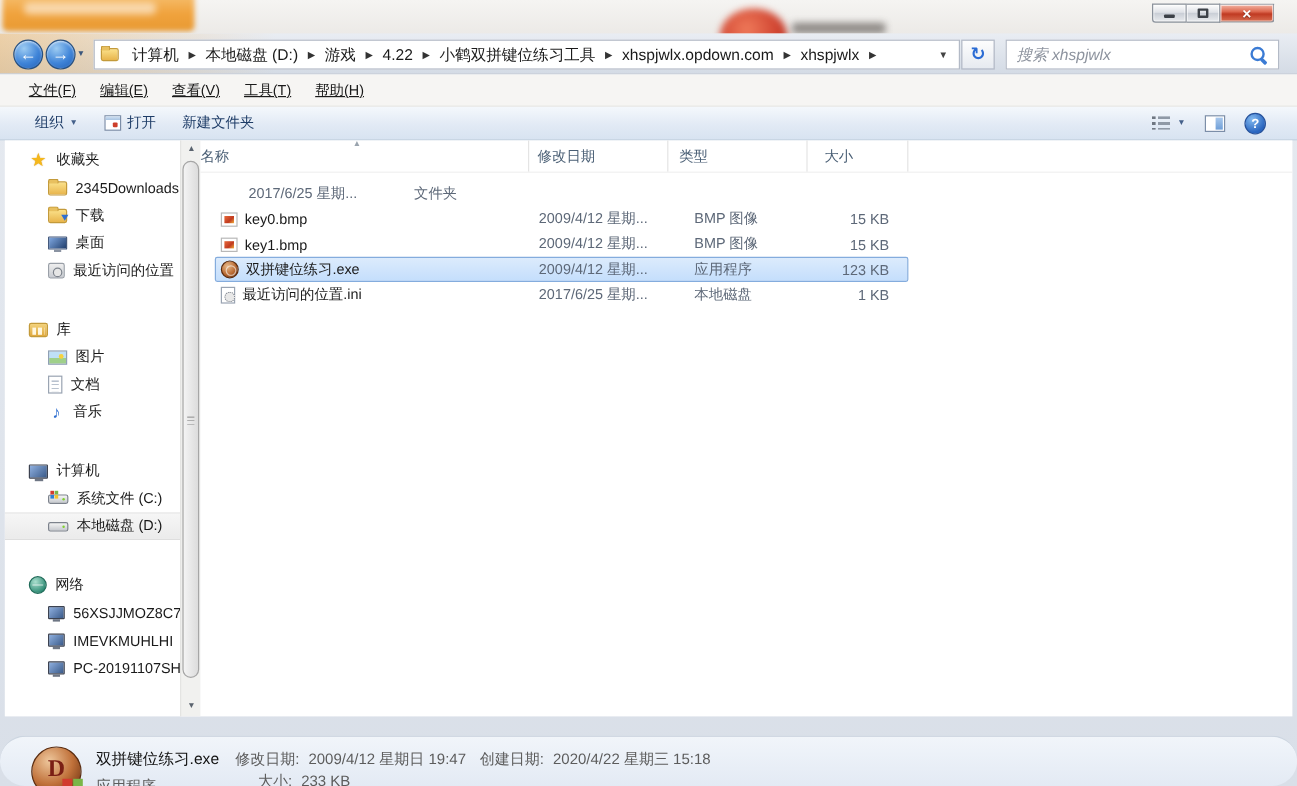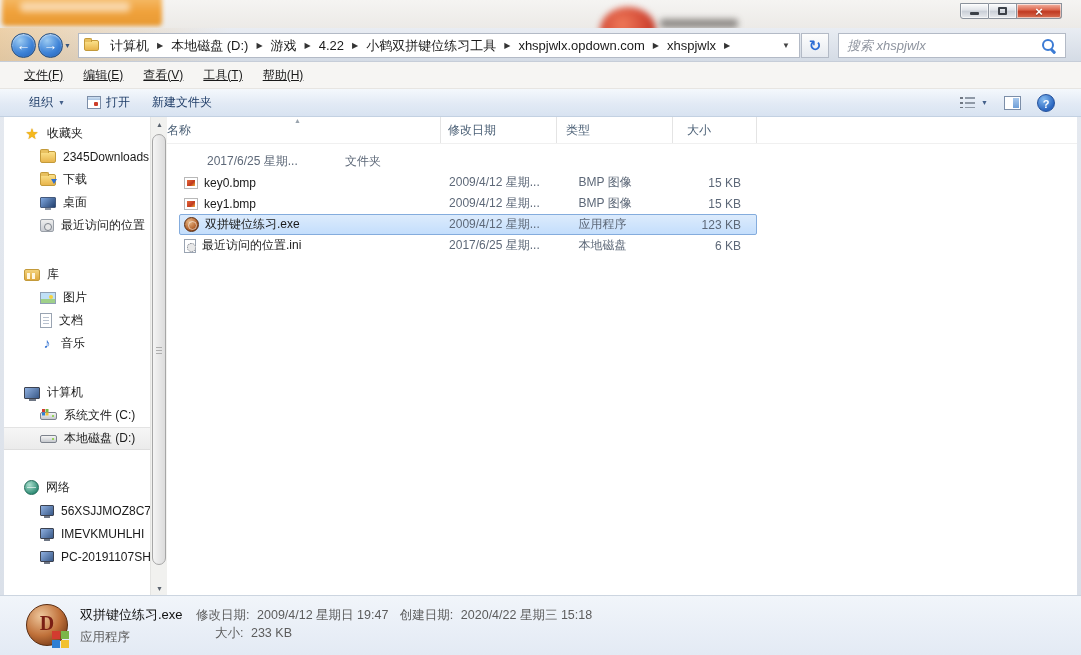--- a/index.html
+++ b/index.html
@@ -197,22 +197,22 @@
     border:1px solid transparent; border-radius:2px; }
   .lrow.sel { border-color:var(--selection-border);
     background:linear-gradient(var(--selection-bg-top),var(--selection-bg-bottom)); }
   .cell { white-space:nowrap; overflow:hidden; }
   .cell.name { width:262px; display:flex; align-items:center; gap:6px; padding-left:4px; }
   .cell.date, .cell.type { width:116px; color:#5d6878; padding-left:7px;margin-left:20px; }
   .cell.type { padding-left:9px; }
   .cell.size { width:84px; color:#5d6878; text-align:right; padding-right:15px; }
 
   
-  .statusbar { position:absolute; left:0; right:0; bottom:0; height:60px;
-    background:linear-gradient(#f1f5fa,#e3eaf4); border-top:1px solid #ccd5e0; }
+  .statusbar { position:absolute; left:0; right:0; bottom:0; height:42px;
+    background:linear-gradient(#f1f5fa,#e3eaf4); border-top:1px solid #ccd5e0;border-radius:26px; }
   .status-ico { position:absolute; left:26px; top:8px; width:42px; height:42px; border-radius:50%;
     border:1px solid #5a2c10;
     background:radial-gradient(circle at 35% 28%,#eec79c,#c0713a 50%,#6f3413 88%); }
   .status-ico::before { content:'D'; position:absolute; left:0; right:0; top:7px; text-align:center;
     font-size:20px; font-weight:bold; color:#7a1f14; font-family:"Liberation Serif","DejaVu Serif",serif; }
   .status-ico .sq { content:''; position:absolute; right:-3px; bottom:-2px; width:8px; height:8px;
     background:#d23b2f; box-shadow:9px 0 0 #2f7fd3,0 9px 0 #7ab648,9px 9px 0 #f2c12e;
     right:6px; bottom:7px; }
   .status-ico .sq { width:8px; height:8px; position:absolute; right:7px; bottom:6px;
     background:#d23b2f; box-shadow:9px 0 0 #7ab648,0 9px 0 #2f7fd3,9px 9px 0 #f2c12e; }
@@ -433,21 +433,21 @@
         <span class="cell type">应用程序</span>
         <span class="cell size">123 KB</span>
       </div>
       <div class="lrow">
         <span class="cell name">
           <span class="ic ic-ini"></span>
           <span>最近访问的位置.ini</span>
         </span>
         <span class="cell date">2017/6/25 星期...</span>
         <span class="cell type">本地磁盘</span>
-        <span class="cell size">6 KB</span>
+        <span class="cell size">1 KB</span>
       </div>
     </div>
   </div>
 </div>
 
 <div class="statusbar">
   <div class="status-ico">
       <span class="sq"></span>
     </div>
   <div class="st-line1">

